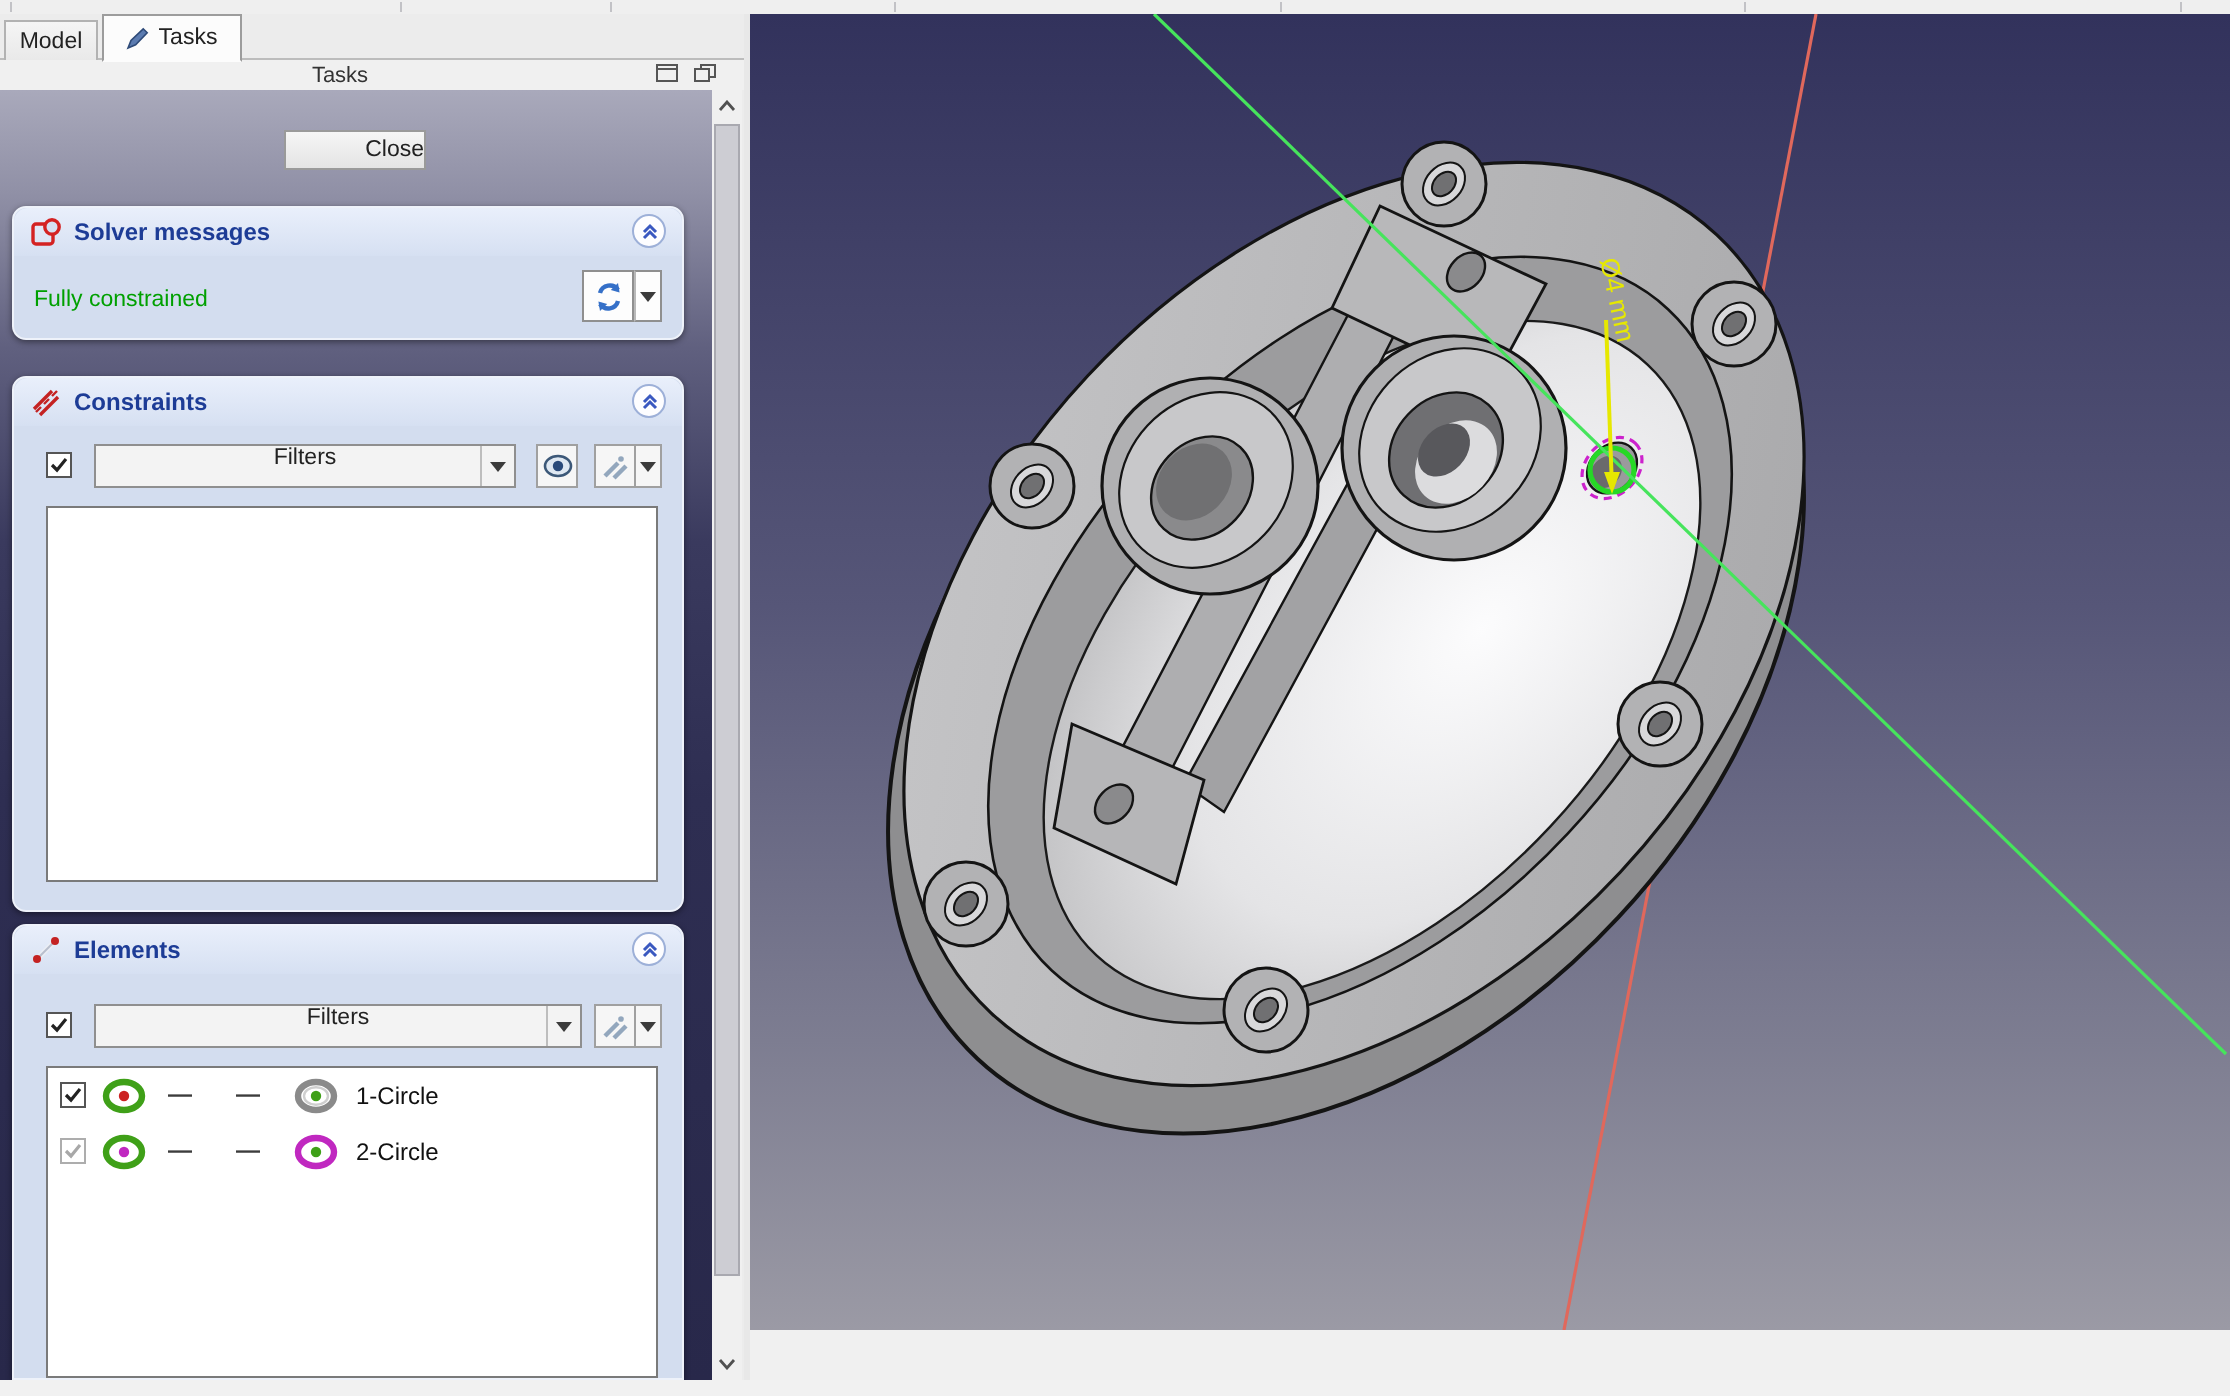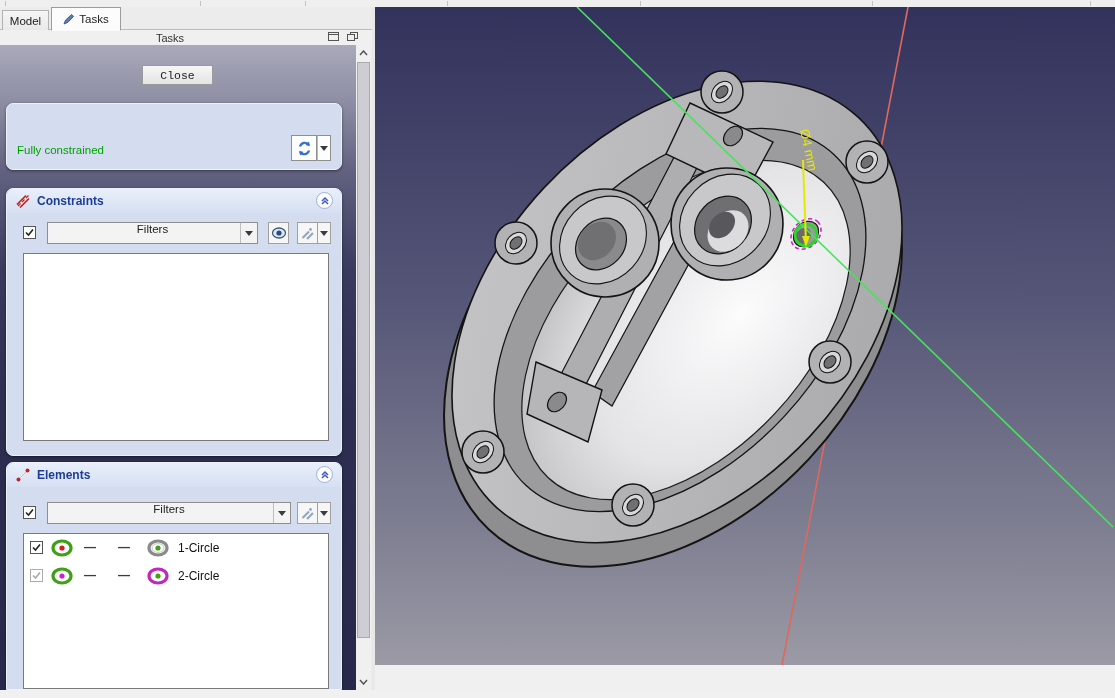--- a/index.html
+++ b/index.html
@@ -23,22 +23,22 @@
   .dock-icon { width:11px; height:9px; border:1px solid #555; position:relative; }
   .dock-icon::after { content:""; position:absolute; left:0; top:1px; width:9px; height:1px; background:#555; }
   .float-icon { width:11px; height:9px; position:relative; }
   .float-icon i { position:absolute; display:block; width:8px; height:7px; border:1px solid #555; background:#f0f0f0; }
   .float-icon i:first-child { right:0; top:0; }
   .float-icon i:last-child { left:0; bottom:0; }
 
   
   .scroll-area { position:absolute; left:0; top:38px; width:356px; height:645px; overflow:hidden;
     background:linear-gradient(180deg,#a9a9bb 0%,#9090a6 8%,#60607f 20%,#3a3a5e 35%,#2e2e52 55%,#28284a 100%); }
-  .close-btn { position:absolute; left:142px; top:20px; width:71px; height:20px; font-family:Liberation Mono, monospace;
-    font-size:11.5px; color:#222; background:linear-gradient(180deg,#f6f6f6,#e4e4e4); border:1px solid #9a9a9a; }
+  .close-btn { position:absolute; left:142px; top:20px; width:71px; height:20px; font-family:Liberation Sans, sans-serif;
+    font-size:11.5px; color:#222; background:linear-gradient(180deg,#f6f6f6,#e4e4e4); border:1px solid #9a9a9a;text-align:right; }
 
   .card { position:absolute; left:6px; width:336px; background:#d3ddef; border:1px solid #eef2fa; border-radius:7px;
     box-shadow:0 1px 3px rgba(0,0,0,.45); }
   .card-header { position:relative; height:24px; display:flex; align-items:center; padding-left:8px; gap:6px;
     background:linear-gradient(180deg,#e9effb,#d6e0f2); border-radius:7px 7px 0 0; }
   .card-title { font-size:12px; font-weight:bold; color:#1d3c96; }
   .collapse-btn { position:absolute; right:8px; top:3px; width:17px; height:17px; border-radius:50%;
     background:#fdfdff; border:1px solid #9db0d8; display:flex; align-items:center; justify-content:center; }
 
   #solver-card { top:58px; height:67px; }
@@ -137,20 +137,33 @@
             <i></i>
             <i></i>
           </span>
       </span>
     </div>
 
     <div class="scroll-area">
       <button class="close-btn">Close</button>
 
       <section class="card" id="solver-card">
+        <div class="card-header">
+          <svg width="16" height="16" viewBox="0 0 16 16">
+            <rect x="1.5" y="4" width="10" height="10" rx="1.5" fill="none" stroke="#d42222" stroke-width="1.7"></rect>
+            <circle cx="11" cy="5.5" r="3.6" fill="#d6e0f2" stroke="#d42222" stroke-width="1.7"></circle>
+          </svg>
+          <span class="card-title">Solver messages</span>
+          <span class="collapse-btn">
+            <svg width="12" height="12" viewBox="0 0 16 16">
+                <polyline points="4,8 8,4 12,8" fill="none" stroke="#3a58c0" stroke-width="2"></polyline>
+                <polyline points="4,12 8,8 12,12" fill="none" stroke="#3a58c0" stroke-width="2"></polyline>
+              </svg>
+          </span>
+        </div>
         <div class="solver-status">Fully constrained</div>
         <div class="refresh-split">
           <span class="refresh-main">
             <svg width="17" height="17" viewBox="0 0 17 17">
               <path d="M4,6.5 A5,5 0 0 1 13,5" fill="none" stroke="#3570c8" stroke-width="2.2"></path>
               <polygon points="13,1.5 13.8,6.2 9.4,5" fill="#3570c8"></polygon>
               <path d="M13,10.5 A5,5 0 0 1 4,12" fill="none" stroke="#3570c8" stroke-width="2.2"></path>
               <polygon points="4,15.5 3.2,10.8 7.6,12" fill="#3570c8"></polygon>
             </svg>
           </span>

